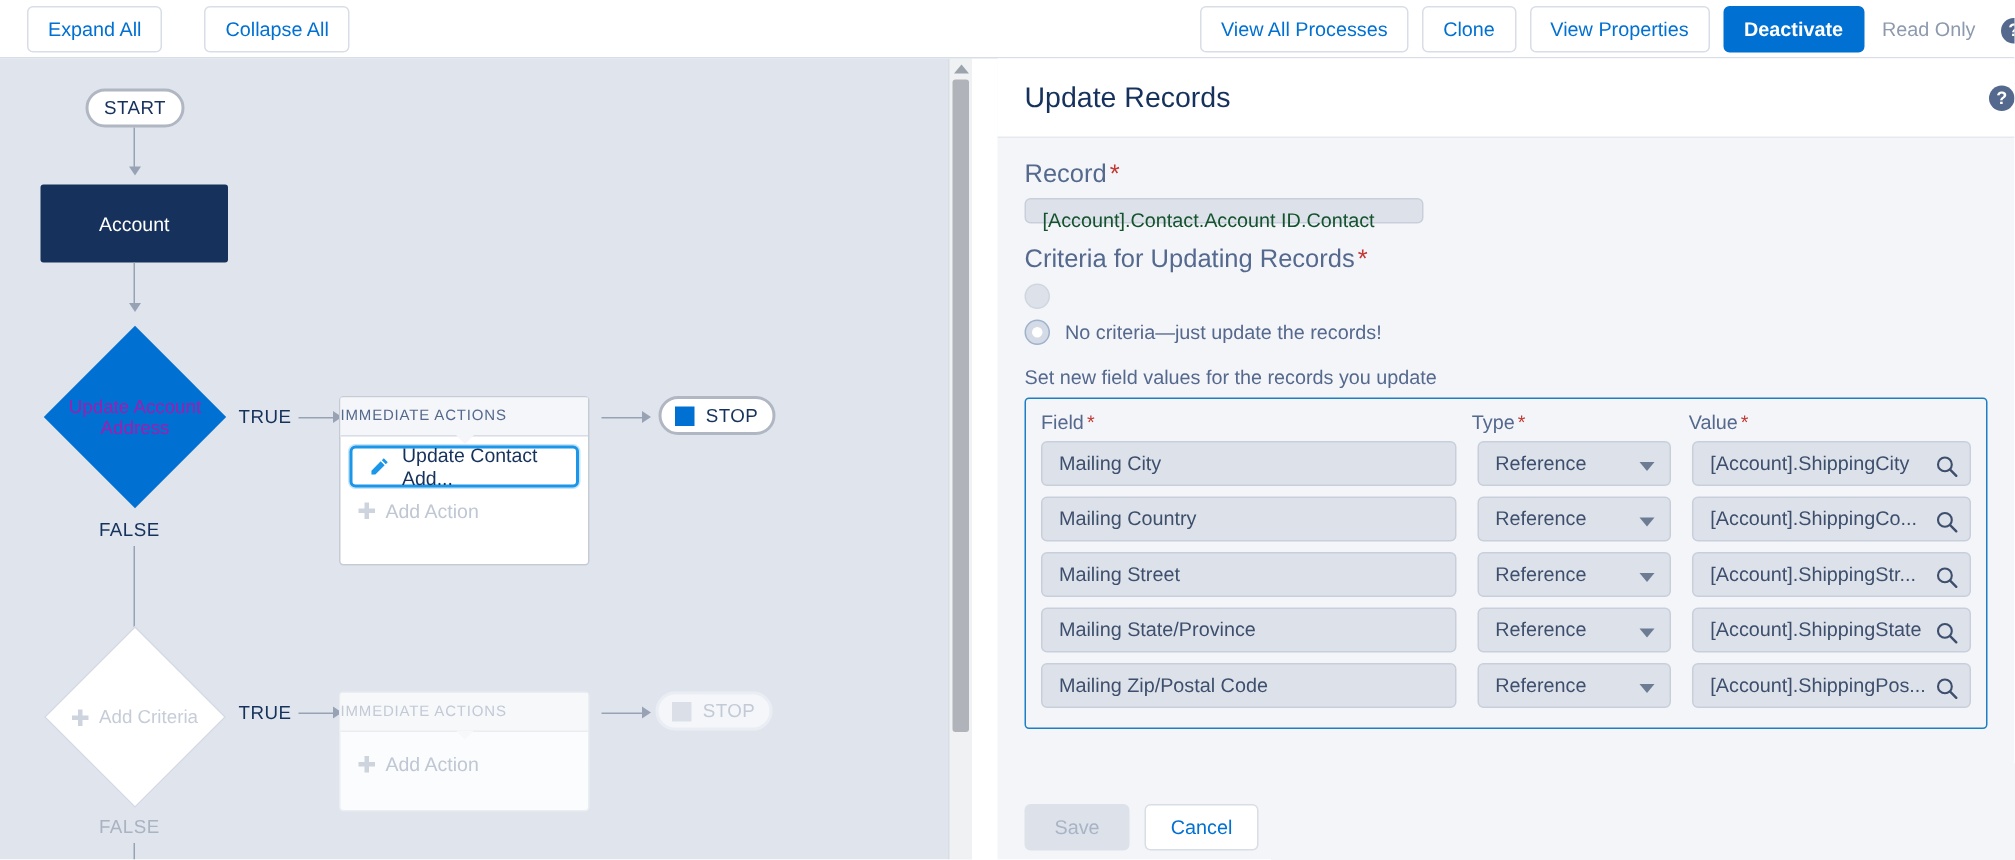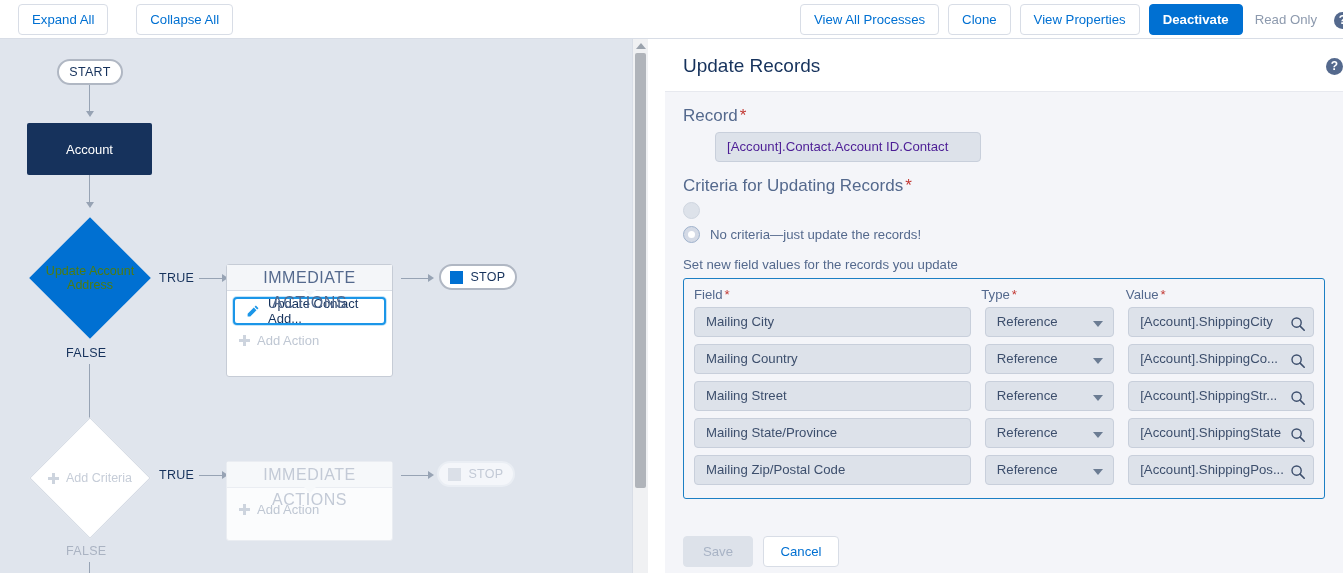--- a/index.html
+++ b/index.html
@@ -102,21 +102,21 @@
     position: absolute; left: 50%; top: 50%;
     width: 86px; height: 86px;
     margin-left: -43px; margin-top: -43px;
     transform: rotate(45deg);
     background: #0070d2;
   }
   .diamond.empty .shape { background: #ffffff; border: 1px solid #d3d9e3; }
   .diamond .dlabel {
     position: absolute; left: 0; top: 0; width: 100%; height: 100%;
     display: flex; align-items: center; justify-content: center;
-    font-size: 12.5px; color: #4d7c0f; text-align: center;
+    font-size: 12.5px; color: #a21caf; text-align: center;
     line-height: 14px; font-weight: 400; pointer-events: none;
   }
   .diamond.empty .dlabel { color: #c6cdd8; }
 
   .edge-label {
     position: absolute; font-size: 12.5px; color: #16325c;
     letter-spacing: .3px;
   }
   .edge-label.muted { color: #aab3c2; }
 
@@ -137,21 +137,21 @@
   
   .actions-card {
     position: absolute;
     background: #ffffff;
     border: 1px solid #c6ccd6; border-radius: 3px;
   }
   .actions-card.ghost { border-color: #eaedf2; background: #fbfcfd; }
   .actions-hd {
     height: 26px; line-height: 25px;
     background: #f4f6f9; border-bottom: 1px solid #d8dde6;
-    font-size: 16px; color: #54698d; text-align: center;
+    font-size: 10px; color: #54698d; text-align: left;
     letter-spacing: .55px; position: relative;
   }
   .actions-card.ghost .actions-hd {
     background: #f6f8fa; border-bottom-color: #eaedf2; color: #c3cad6;
   }
   .actions-hd .notch {
     position: absolute; left: 50%; bottom: -6px; margin-left: -6px;
     width: 0; height: 0;
     border-left: 6px solid transparent; border-right: 6px solid transparent;
     border-top: 6px solid #f4f6f9;
@@ -199,22 +199,22 @@
   }
   .panel-help { position: absolute; right: 0px; top: 17px; }
 
   .panel-body { position: relative; padding: 14px 18px 0 18px; }
   .fld-label {
     font-size: 17px; color: #54698d; margin-bottom: 6px;
   }
   .req { color: #c23934; margin-left: 2px; }
   .ro-input {
     background: #dde2ea; border: 1px solid #c8cfdb; border-radius: 4px;
-    height: 30px; line-height: 28px; padding: 0 11px;
-    font-size: 13.2px; color: #4c1d95; display: inline-block; margin-left: 32px;
+    height: 17px; line-height: 28px; padding: 0 11px;
+    font-size: 13.2px; color: #14532d; display: inline-block;
   }
 
   .radio-row {
     display: flex; align-items: center; margin-bottom: 7px; cursor: pointer;
   }
   .radio {
     width: 17px; height: 17px; border-radius: 50%;
     background: #dde2ea; border: 1px solid #cfd6e0;
     margin-right: 10px; position: relative; flex: 0 0 auto;
   }

